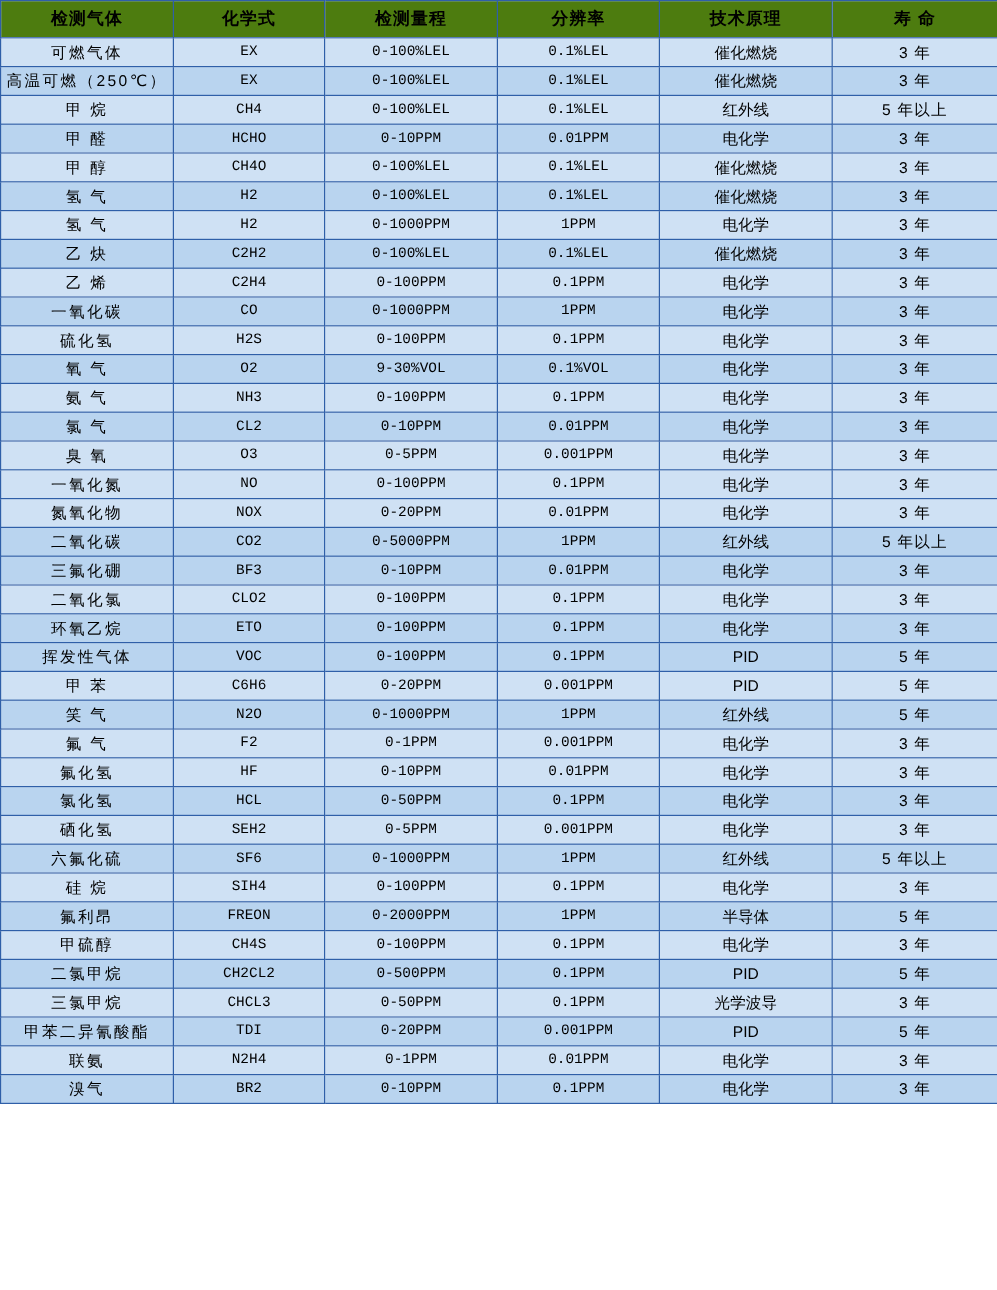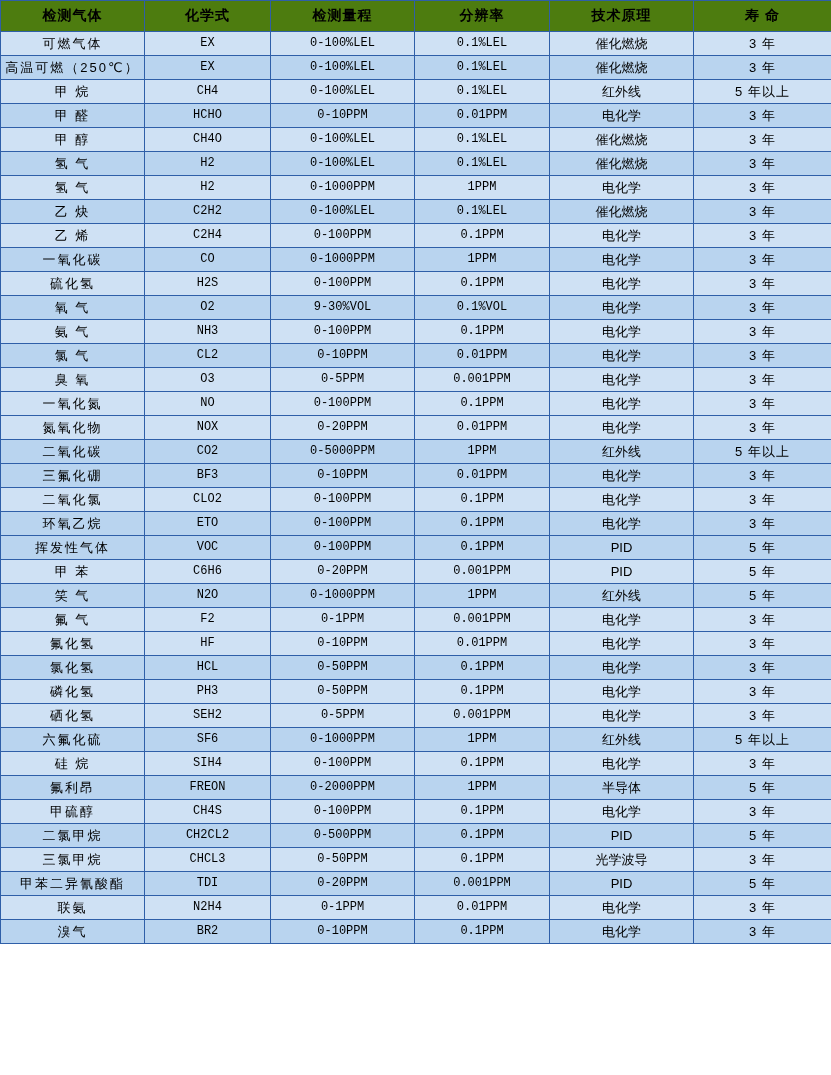--- a/index.html
+++ b/index.html
@@ -297,28 +297,20 @@
       </tr>
       <tr class="even">
         <td class="col-name">氯化氢</td>
         <td class="col-formula">HCL</td>
         <td class="col-range">0-50PPM</td>
         <td class="col-res">0.1PPM</td>
         <td class="col-tech">电化学</td>
         <td class="col-life">3 年</td>
       </tr>
       <tr class="odd">
-        <td class="col-name">磷化氢</td>
-        <td class="col-formula">PH3</td>
-        <td class="col-range">0-50PPM</td>
-        <td class="col-res">0.1PPM</td>
-        <td class="col-tech">电化学</td>
-        <td class="col-life">3 年</td>
-      </tr>
-      <tr class="odd">
         <td class="col-name">硒化氢</td>
         <td class="col-formula">SEH2</td>
         <td class="col-range">0-5PPM</td>
         <td class="col-res">0.001PPM</td>
         <td class="col-tech">电化学</td>
         <td class="col-life">3 年</td>
       </tr>
       <tr class="even">
         <td class="col-name">六氟化硫</td>
         <td class="col-formula">SF6</td>

